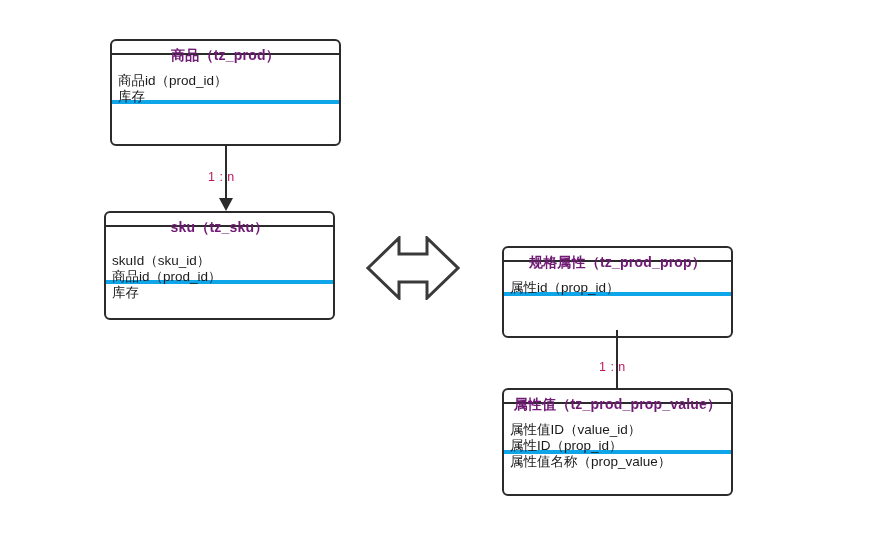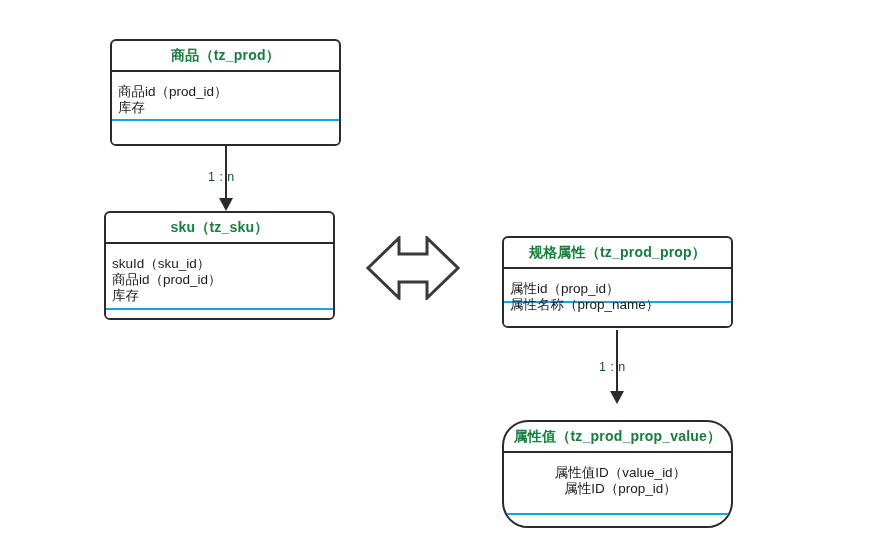--- a/index.html
+++ b/index.html
@@ -20,34 +20,34 @@
   .entity {
     position: absolute;
     box-sizing: border-box;
     background: #ffffff;
     border: 2px solid #2b2b2b;
     border-radius: 6px;
     overflow: hidden;
   }
   .entity-header {
     box-sizing: border-box;
-    height: 31px;
+    height: 14px;
     line-height: 29px;
     text-align: center;
     font-size: 14px;
     font-weight: bold;
-    color: #15803d;
+    color: #701a75;
     border-bottom: 2px solid #2b2b2b;
     white-space: nowrap;
     letter-spacing: 0.2px;
   }
   .entity-attrs {
     box-sizing: border-box;
-    border-bottom: 2px solid #0ea5e9;
-    padding: 12px 0 4px 6px;
+    border-bottom: 4px solid #0ea5e9;
+    padding: 18px 0 4px 6px;
   }
   .attr-row {
     font-size: 13.5px;
     line-height: 16px;
     color: #1a1a1a;
     white-space: nowrap;
   }
   .entity-footer {
     box-sizing: border-box;
     background: #ffffff;
@@ -69,21 +69,21 @@
     width: 0;
     height: 0;
     left: -6px;
     border-left: 7px solid transparent;
     border-right: 7px solid transparent;
     border-top: 13px solid #2b2b2b;
   }
   .conn-label {
     position: absolute;
     font-size: 12.5px;
-    color: #14532d;
+    color: #be185d;
     white-space: nowrap;
     letter-spacing: 0.5px;
   }
 
   
   .dbl-arrow {
     position: absolute;
   }
 </style>
 </head>
@@ -101,51 +101,51 @@
   </div>
 
   <div class="connector" style="left:225px; top:146px; width:2px; height:66px;">
     <div class="conn-line" style="height:53px;"></div>
     <div class="conn-arrow" style="top:52px;"></div>
     <div class="conn-label" style="left:-17px; top:24px;">1 : n</div>
   </div>
 
   <div class="entity" style="left:104px; top:211px; width:231px; height:109px;">
     <div class="entity-header">sku（tz_sku）</div>
-    <div class="entity-attrs" style="height:66px;">
+    <div class="entity-attrs" style="height:49px;margin-top:8px;">
       <div class="attr-row">skuId（sku_id）</div>
       <div class="attr-row">商品id（prod_id）</div>
       <div class="attr-row">库存</div>
     </div>
     <div class="entity-footer" style="height:23px;"></div>
   </div>
 
   <div class="dbl-arrow" style="left:366px; top:236px; width:94px; height:64px;">
     <svg width="94" height="64" viewBox="0 0 94 64" xmlns="http://www.w3.org/2000/svg">
       <polygon points="2,32 33,2 33,18 61,18 61,2 92,32 61,62 61,46 33,46 33,62" fill="#ffffff" stroke="#3a3a3a" stroke-width="3" stroke-linejoin="miter"></polygon>
     </svg>
   </div>
 
-  <div class="entity" style="left:502px; top:236px; width:231px; height:92px;">
+  <div class="entity" style="left:502px; top:246px; width:231px; height:92px;">
     <div class="entity-header">规格属性（tz_prod_prop）</div>
     <div class="entity-attrs" style="height:34px;">
       <div class="attr-row">属性id（prop_id）</div>
-      <div class="attr-row">属性名称（prop_name）</div>
     </div>
     <div class="entity-footer" style="height:23px;"></div>
   </div>
 
   <div class="connector" style="left:616px; top:330px; width:2px; height:76px;">
     <div class="conn-line" style="height:62px;"></div>
     <div class="conn-arrow" style="top:61px;"></div>
     <div class="conn-label" style="left:-17px; top:30px;">1 : n</div>
   </div>
 
-  <div class="entity" style="left:502px; top:420px; width:231px; height:108px;border-radius:26px;">
+  <div class="entity" style="left:502px; top:388px; width:231px; height:108px;">
     <div class="entity-header">属性值（tz_prod_prop_value）</div>
-    <div class="entity-attrs" style="height:62px;text-align:center;">
+    <div class="entity-attrs" style="height:50px;">
       <div class="attr-row">属性值ID（value_id）</div>
       <div class="attr-row">属性ID（prop_id）</div>
+      <div class="attr-row">属性值名称（prop_value）</div>
     </div>
     <div class="entity-footer" style="height:23px;"></div>
   </div>
 
 </div>
 
 </body></html>

